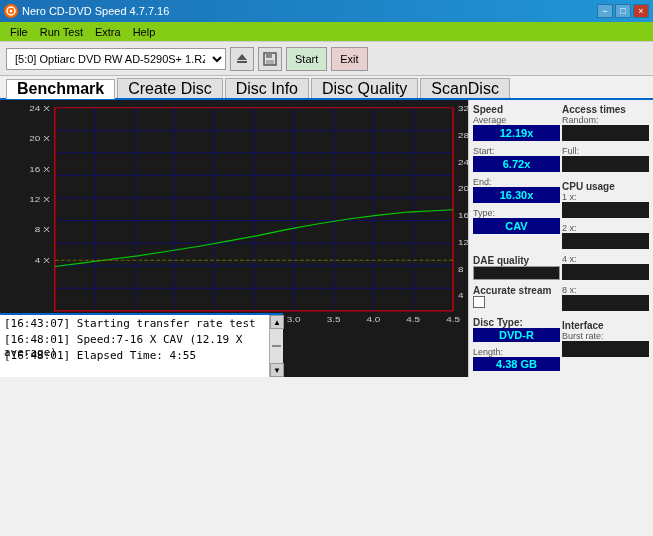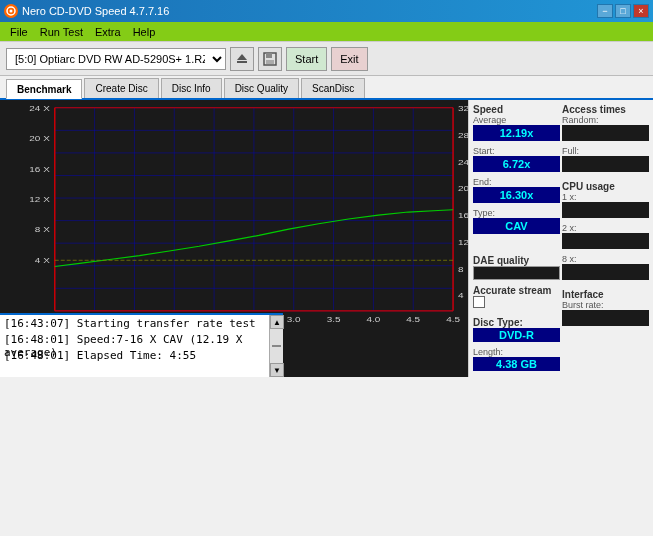--- a/index.html
+++ b/index.html
@@ -132,21 +132,21 @@
       padding: 0 6px;
       border-bottom: 2px solid #0066cc;
     }
     .tab {
       padding: 3px 10px;
       border: 1px solid #aaa;
       border-bottom: none;
       background: #e0e0e0;
       margin-right: 2px;
       cursor: pointer;
-      font-size: 10px;
+      font-size: 16px;
       height: 20px;
       display: flex;
       align-items: center;
     }
     .tab.active {
       background: white;
       border-bottom: 1px solid white;
       margin-bottom: -1px;
       font-weight: bold;
     }
@@ -525,20 +525,24 @@
         <div class="stat-block" style="margin-top:4px;">
           <div class="stat-label">CPU usage</div>
           <div class="stat-sublabel">1 x:</div>
           <div class="stat-value empty"></div>
         </div>
         <div class="stat-block">
           <div class="stat-sublabel">2 x:</div>
           <div class="stat-value empty"></div>
         </div>
         <div class="stat-block">
+          <div class="stat-sublabel">4 x:</div>
+          <div class="stat-value empty"></div>
+        </div>
+        <div class="stat-block">
           <div class="stat-sublabel">8 x:</div>
           <div class="stat-value empty"></div>
         </div>
 
         <div class="stat-block" style="margin-top:4px;">
           <div class="stat-label">Interface</div>
           <div class="stat-sublabel">Burst rate:</div>
           <div class="stat-value empty"></div>
         </div>
 

